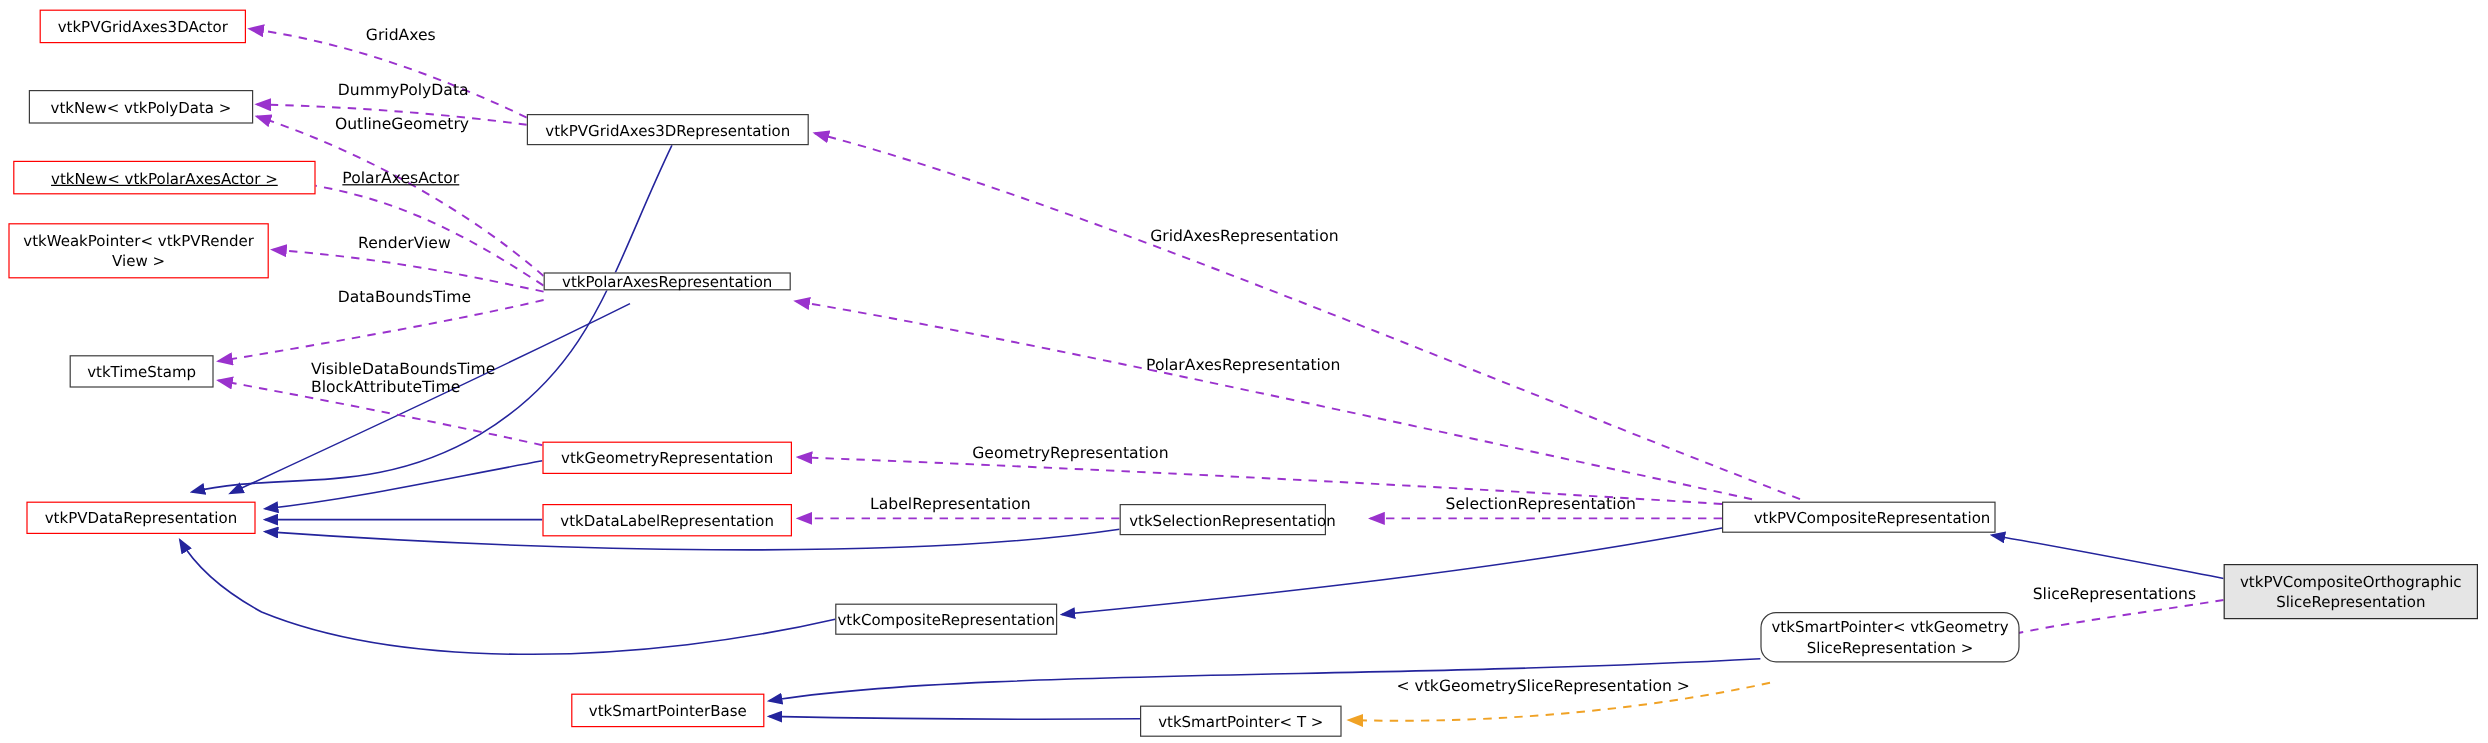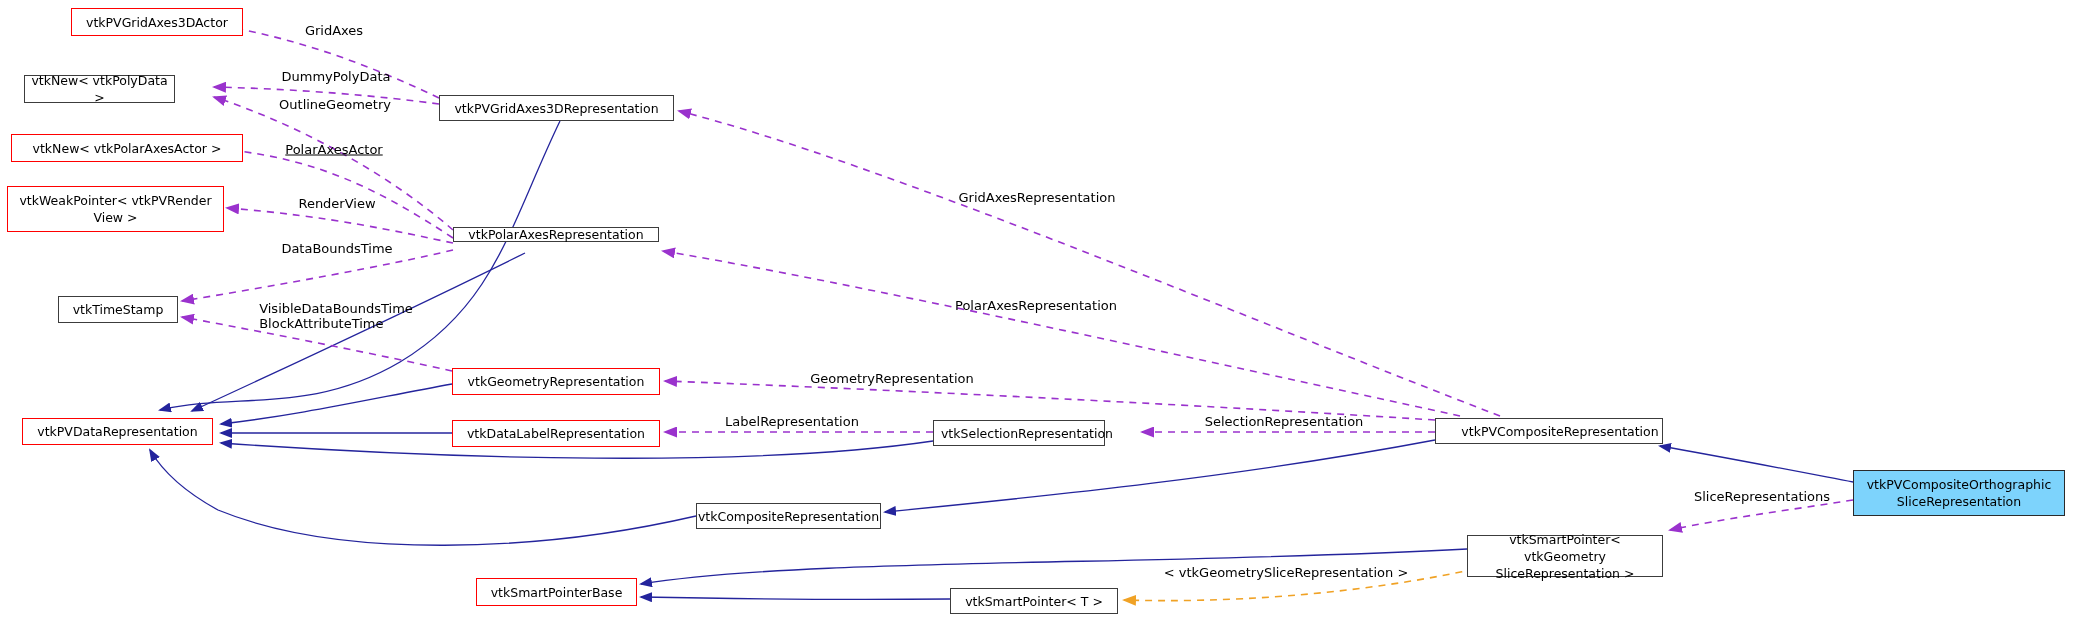--- a/index.html
+++ b/index.html
@@ -4,21 +4,21 @@
 <style>
   html,body{margin:0;padding:0;background:#ffffff;}
   body{width:2073px;height:619px;position:relative;overflow:hidden;
        font-family:"DejaVu Sans","Liberation Sans",sans-serif;}
   #edges{position:absolute;left:0;top:0;width:2073px;height:619px;}
   .node{position:absolute;box-sizing:border-box;background:#ffffff;
         border:1px solid #3c3c3c;color:#000;font-size:12.5px;line-height:17px;
         display:flex;align-items:center;justify-content:center;text-align:center;
         white-space:pre-line;z-index:2;}
   .node.red{border:1px solid #ff0000;}
-  .node.main{background:#7dd3fc;border:1px solid #2a2a2a;}
+  .node.main{background:#e5e5e5;border:1px solid #2a2a2a;}
   .elabel{position:absolute;transform:translate(-50%,-50%);color:#000;
           font-size:13px;line-height:15px;white-space:pre-line;
           z-index:3;background:transparent;}
   path.inherit{stroke:#24249c;stroke-width:1.3;fill:none;}
   path.usage{stroke:#9a32cd;stroke-width:1.6;fill:none;stroke-dasharray:7 6;}
   path.tmpl{stroke:#f0a225;stroke-width:1.6;fill:none;stroke-dasharray:7 6;}
 </style>
 </head>
 <body>
 
@@ -56,37 +56,37 @@
   <path class="usage" d="M 1500,416 C 1250,320 880,162 679,111" marker-end="url(#ah-p)"></path>
   <path class="usage" d="M 1460,416 C 1200,360 850,282 663,251" marker-end="url(#ah-p)"></path>
   <path class="usage" d="M 1435,420 C 1150,402 850,388 665,381" marker-end="url(#ah-p)"></path>
   <path class="usage" d="M 1435,432 L 1142,432" marker-end="url(#ah-p)"></path>
   <path class="usage" d="M 933,432 L 665,432" marker-end="url(#ah-p)"></path>
   <path class="usage" d="M 1853,500 C 1790,510 1720,519 1670,530" marker-end="url(#ah-p)"></path>
 
   <path class="tmpl" d="M 1475,569 C 1350,596 1220,603 1124,600" marker-end="url(#ah-o)"></path>
 </svg>
 
-<div class="node red" style="left:33px;  top:8px;   width:172px; height:28px;margin-left:38px;">vtkPVGridAxes3DActor</div>
-<div class="node" style="left:24px;  top:75px;  width:151px; height:28px;">vtkNew&lt; vtkPolyData &gt;</div>
-<div class="node red" style="left:11px;  top:134px; width:232px; height:28px;">vtkNew&lt; vtkPolarAxesActor &gt;</div>
+<div class="node red" style="left:33px;  top:8px;   width:172px; height:28px;">vtkPVGridAxes3DActor</div>
+<div class="node" style="left:24px;  top:75px;  width:187px; height:28px;">vtkNew&lt; vtkPolyData &gt;</div>
+<div class="node red" style="left:11px;  top:134px; width:252px; height:28px;text-decoration:underline;">vtkNew&lt; vtkPolarAxesActor &gt;</div>
 <div class="node red" style="left:7px;   top:186px; width:217px; height:46px;">vtkWeakPointer&lt; vtkPVRender
 View &gt;</div>
 <div class="node" style="left:58px;  top:296px; width:120px; height:27px;">vtkTimeStamp</div>
 <div class="node red" style="left:22px;  top:418px; width:191px; height:27px;">vtkPVDataRepresentation</div>
 <div class="node" style="left:439px; top:95px;  width:235px; height:26px;text-align:center;">vtkPVGridAxes3DRepresentation</div>
 <div class="node" style="left:453px; top:227px; width:206px; height:15px;">vtkPolarAxesRepresentation</div>
 <div class="node red" style="left:452px; top:368px; width:208px; height:27px;">vtkGeometryRepresentation</div>
 <div class="node red" style="left:452px; top:420px; width:208px; height:27px;">vtkDataLabelRepresentation</div>
 <div class="node" style="left:933px; top:420px; width:172px; height:26px;padding-left:16px;">vtkSelectionRepresentation</div>
 <div class="node" style="left:696px; top:503px; width:185px; height:26px;">vtkCompositeRepresentation</div>
 <div class="node" style="left:1435px;top:418px; width:228px; height:26px;padding-left:22px;">vtkPVCompositeRepresentation</div>
 <div class="node main" style="left:1853px;top:470px; width:212px; height:46px;">vtkPVCompositeOrthographic
 SliceRepresentation</div>
-<div class="node" style="left:1467px;top:535px; width:196px; height:42px;">vtkSmartPointer&lt; vtkGeometry
+<div class="node" style="left:1467px;top:510px; width:216px; height:42px;border-radius:13px;">vtkSmartPointer&lt; vtkGeometry
 SliceRepresentation &gt;</div>
 <div class="node red" style="left:476px; top:578px; width:161px; height:28px;">vtkSmartPointerBase</div>
 <div class="node" style="left:950px; top:588px; width:168px; height:26px;">vtkSmartPointer&lt; T &gt;</div>
 
 <div class="elabel" style="left:334px; top:30px;">GridAxes</div>
 <div class="elabel" style="left:336px; top:76px;">DummyPolyData</div>
 <div class="elabel" style="left:335px; top:104px;">OutlineGeometry</div>
 <div class="elabel" style="left:334px; top:149px;text-decoration:underline;">PolarAxesActor</div>
 <div class="elabel" style="left:337px; top:203px;">RenderView</div>
 <div class="elabel" style="left:337px; top:248px;">DataBoundsTime</div>

